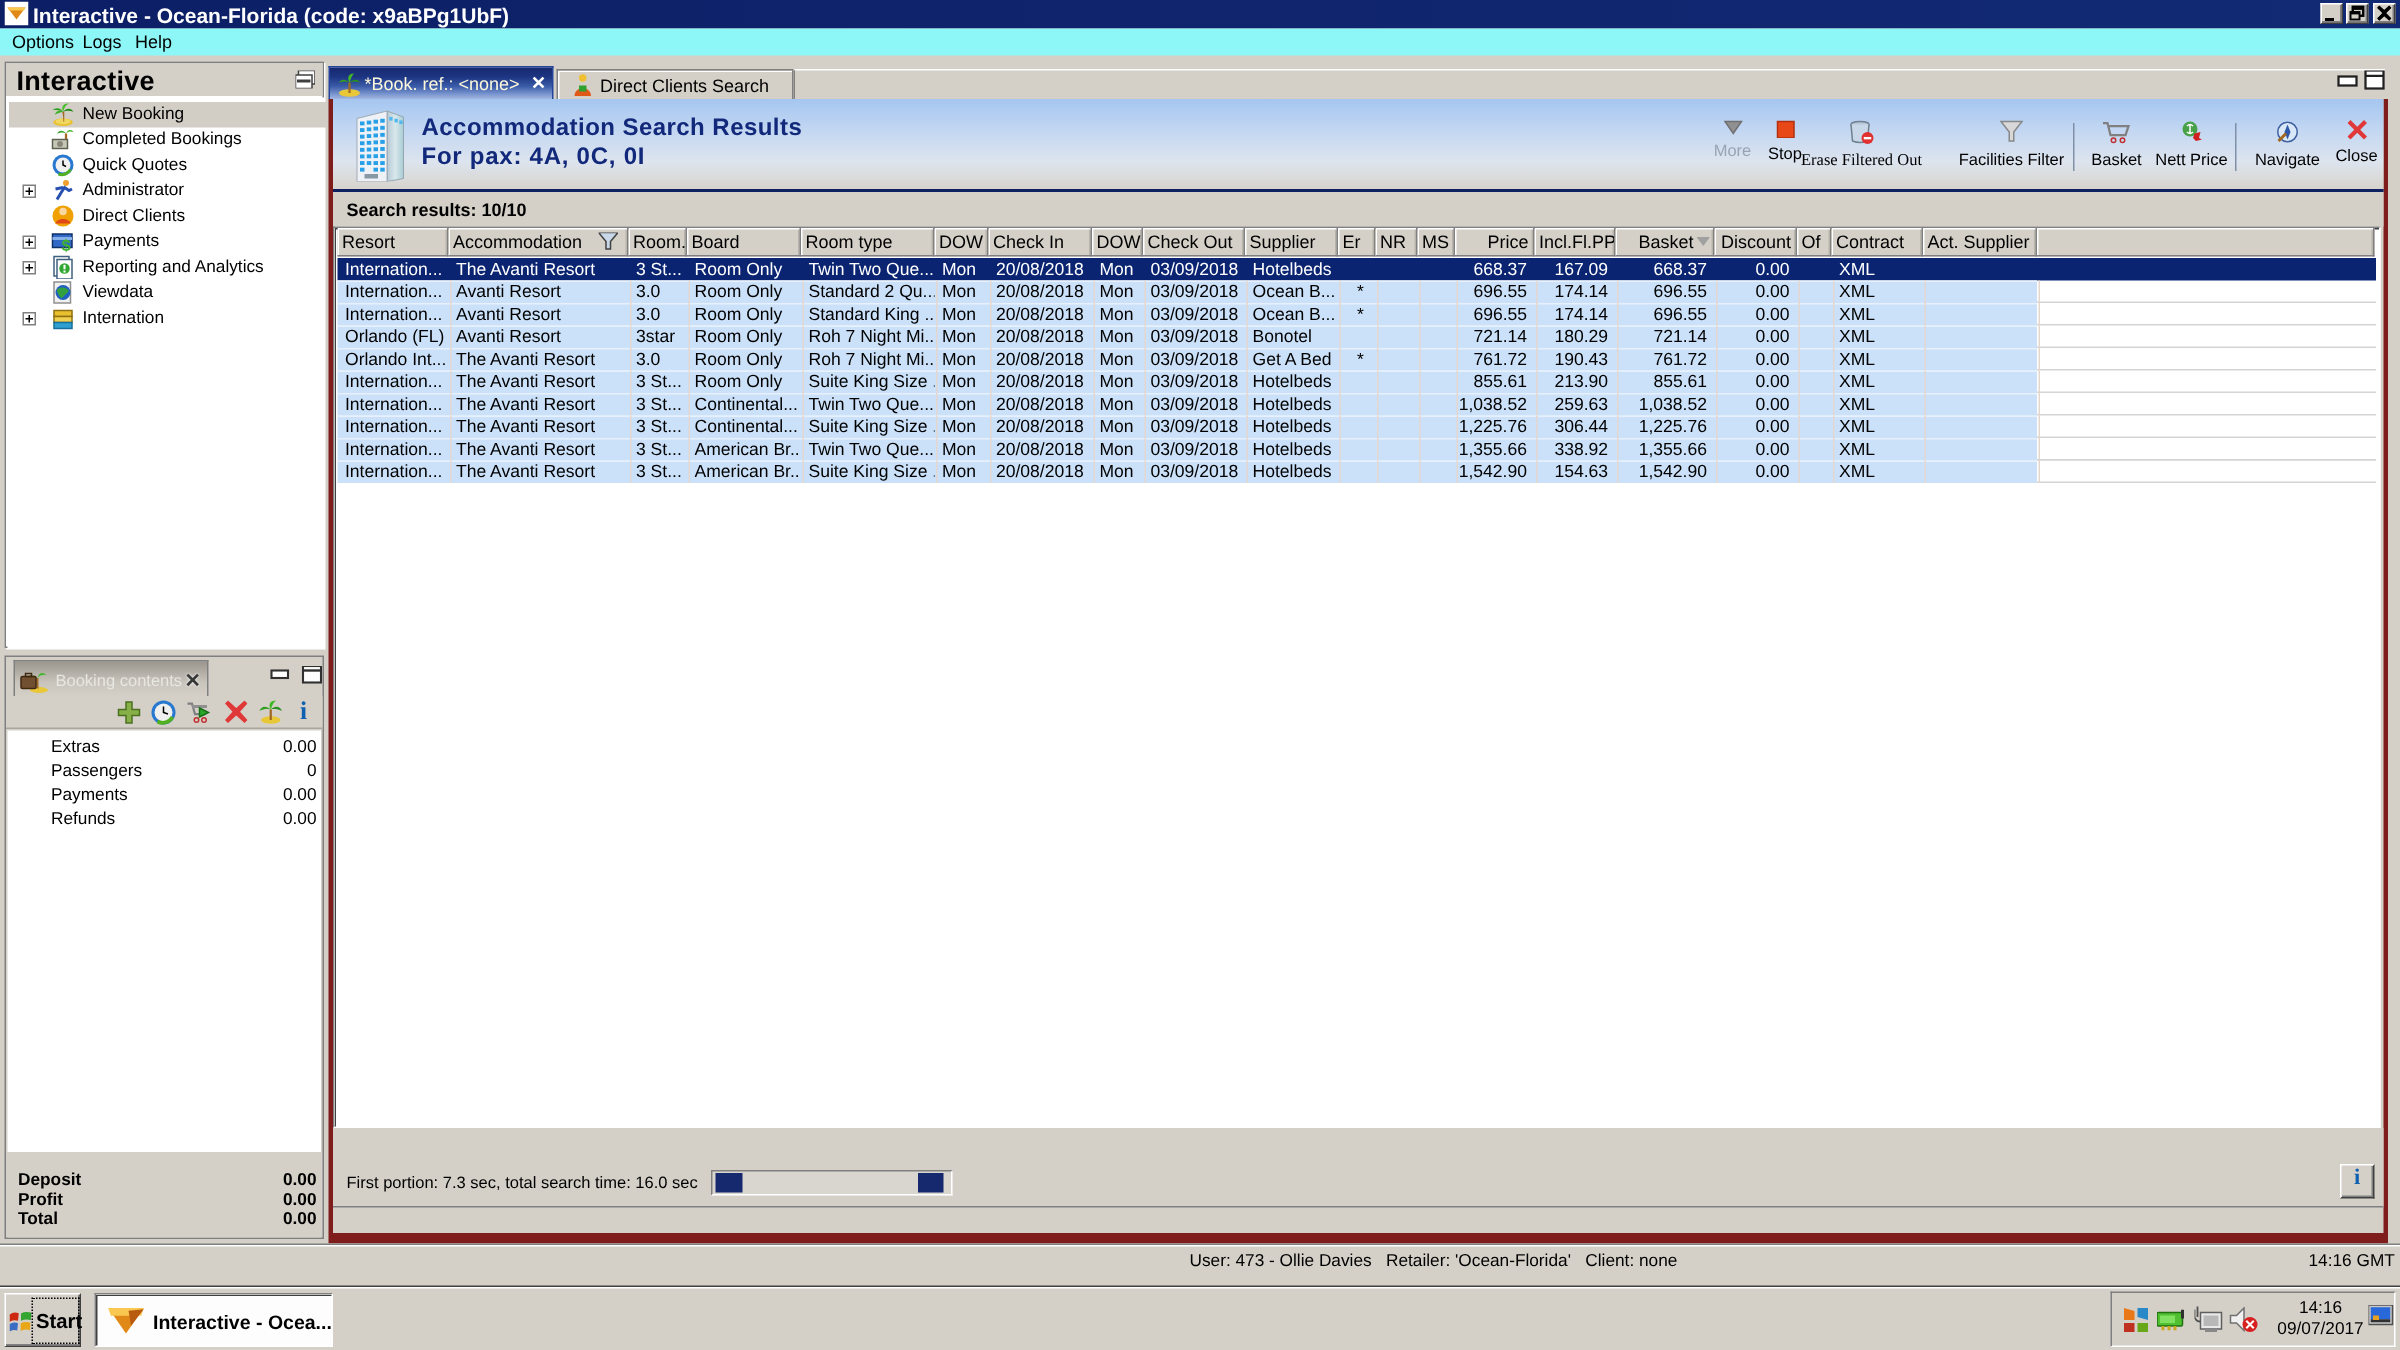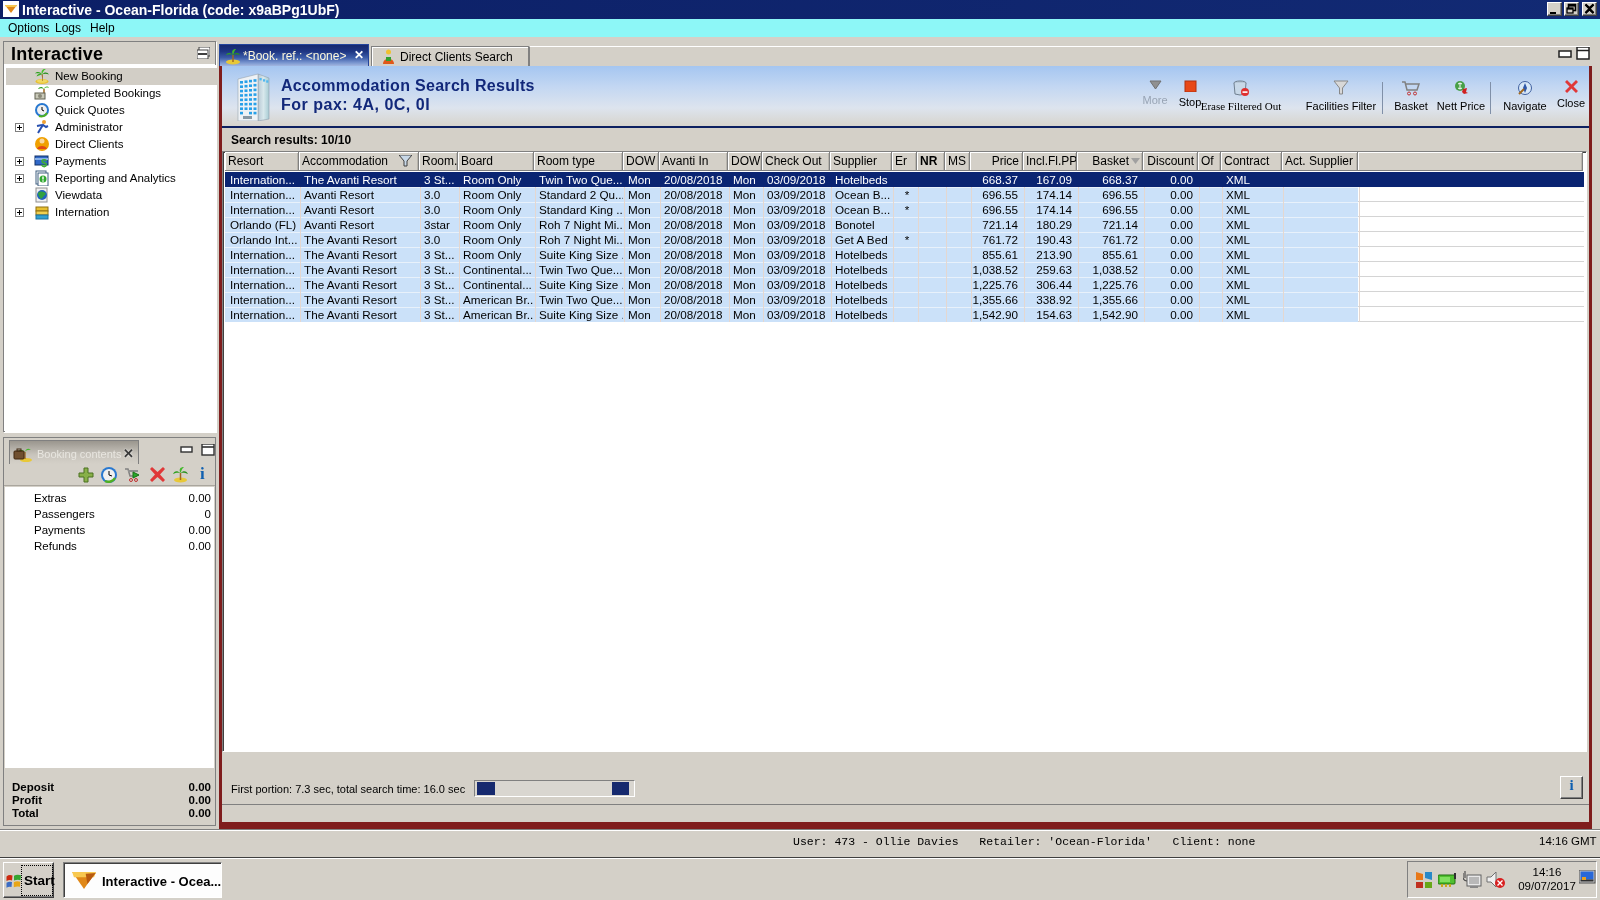--- a/index.html
+++ b/index.html
@@ -73,21 +73,21 @@
 #statstrip { left:0; top:686px; width:1367px; height:53px; background:#d4d0c8; border-bottom:1px solid #808080; }
 #stattext { left:9px; top:31px; font-size:11px; }
 #progressbar { left:252px; top:28px; width:161px; height:17px; background:#d9d6d0; border:1px solid; border-color:#808080 #fff #fff #808080; }
 #ibtn { left:1338px; top:24px; width:23px; height:23px; background:#d4d0c8; border:1px solid; border-color:#fff #404040 #404040 #fff; box-shadow:inset -1px -1px 0 #808080; color:#1060b0; font-family:"Liberation Serif",serif; font-weight:bold; font-size:15px; text-align:center; }
 #bottomtabs { left:0; top:740px; width:1367px; height:17px; background:#d4d0c8; }
 .btab { position:absolute; top:0; height:16px; font-size:11px; padding-top:2px; text-align:center; border-right:1px solid #9a968e; white-space:nowrap; overflow:hidden; }
 #btab-green { background:#17871a; color:#fff; }
 
 
 #appstatus { left:0; top:829px; width:1600px; height:28px; background:#d4d0c8; border-top:1px solid #808080; box-shadow:inset 0 1px 0 #fff; }
-#statususer { left:793px; top:5px; font-size:11.5px; white-space:nowrap;font-family:Liberation Mono, monospace; }
+#statususer { left:793px; top:5px; font-size:11.5px; white-space:nowrap; }
 #statusgmt { left:1539px; top:5px; font-size:11.5px; white-space:nowrap; }
 
 
 #taskbar { left:0; top:857px; width:1600px; height:43px; background:#d4d0c8; border-top:1px solid #404040; box-shadow:inset 0 1px 0 #fff; }
 #startbtn { left:3px; top:4px; width:51px; height:36px; background:#d4d0c8; border:1px solid; border-color:#fff #404040 #404040 #fff; box-shadow:inset -1px -1px 0 #808080; }
 #starttext { position:absolute; left:20px; top:10px; font-weight:bold; font-size:13.5px; }
 #taskbtn { left:63px; top:4px; width:159px; height:36px; background:#fdfdfd; border:1px solid; border-color:#808080 #fff #fff #808080; box-shadow:inset 1px 1px 0 #404040; }
 #taskbtntext { position:absolute; left:38px; top:11px; font-weight:bold; font-size:13px; white-space:nowrap; }
 #tray { left:1407px; top:3px; width:190px; height:37px; border:1px solid; border-color:#808080 #fff #fff #808080; }
 #clock { position:absolute; left:108px; top:3px; width:62px; text-align:center; font-size:11.5px; line-height:14px; }
@@ -394,26 +394,26 @@
       </div>
   <div class="abs" id="tablebox">
         <div class="th" style="left:2px;width:74px;">Resort</div>
         <div class="th" style="left:76px;width:120px;">Accommodation<svg style="position:absolute;right:6px;top:3px" width="13" height="12">
             <path d="M0 0 L13 0 L8 6 L8 11 L5 11 L5 6 Z" fill="#c8d8e8" stroke="#404040"></path>
           </svg></div>
         <div class="th" style="left:196px;width:39px;">Room...</div>
         <div class="th" style="left:235px;width:76px;">Board</div>
         <div class="th" style="left:311px;width:89px;">Room type</div>
         <div class="th" style="left:400px;width:36px;">DOW</div>
-        <div class="th" style="left:436px;width:69px;">Avanti In</div>
+        <div class="th" style="left:436px;width:69px;">Check In</div>
         <div class="th" style="left:505px;width:34px;">DOW</div>
         <div class="th" style="left:539px;width:68px;">Check Out</div>
         <div class="th" style="left:607px;width:62px;">Supplier</div>
         <div class="th" style="left:669px;width:25px;">Er</div>
-        <div class="th" style="left:694px;width:28px;font-weight:bold;">NR</div>
+        <div class="th" style="left:694px;width:28px;">NR</div>
         <div class="th" style="left:722px;width:25px;">MS</div>
         <div class="th" style="left:747px;width:53px;text-align:right;">Price</div>
         <div class="th" style="left:800px;width:54px;text-align:right;">Incl.Fl.PP</div>
         <div class="th" style="left:854px;width:66px;text-align:right;">Basket&nbsp;&nbsp;&nbsp;<svg style="position:absolute;right:2px;top:6px" width="9" height="6">
             <path d="M0 0 L9 0 L4.5 6 Z" fill="#a0a0a0"></path>
           </svg></div>
         <div class="th" style="left:920px;width:55px;text-align:right;">Discount</div>
         <div class="th" style="left:975px;width:23px;">Of</div>
         <div class="th" style="left:998px;width:61px;">Contract</div>
         <div class="th" style="left:1059px;width:76px;">Act. Supplier</div>

